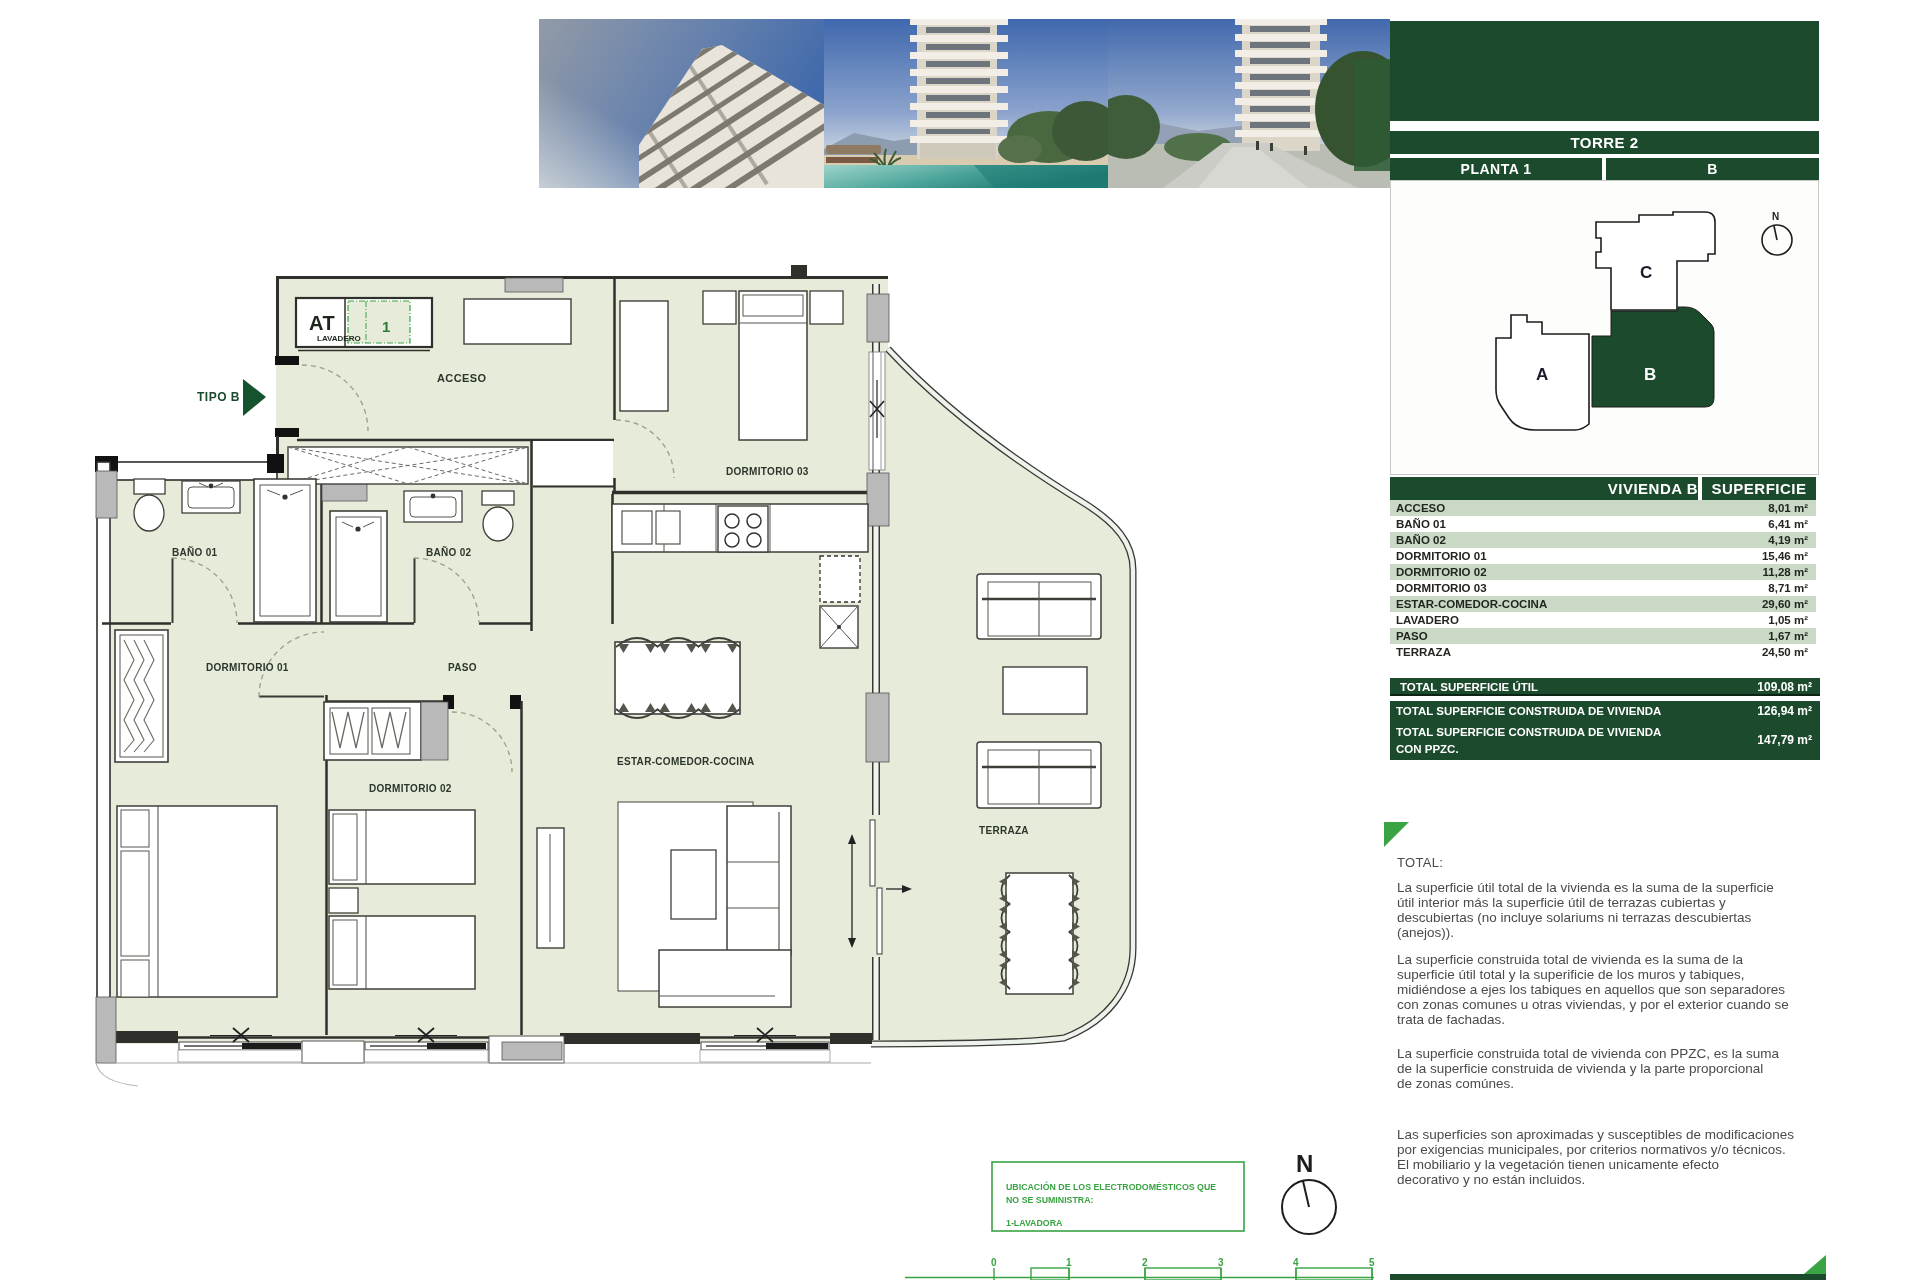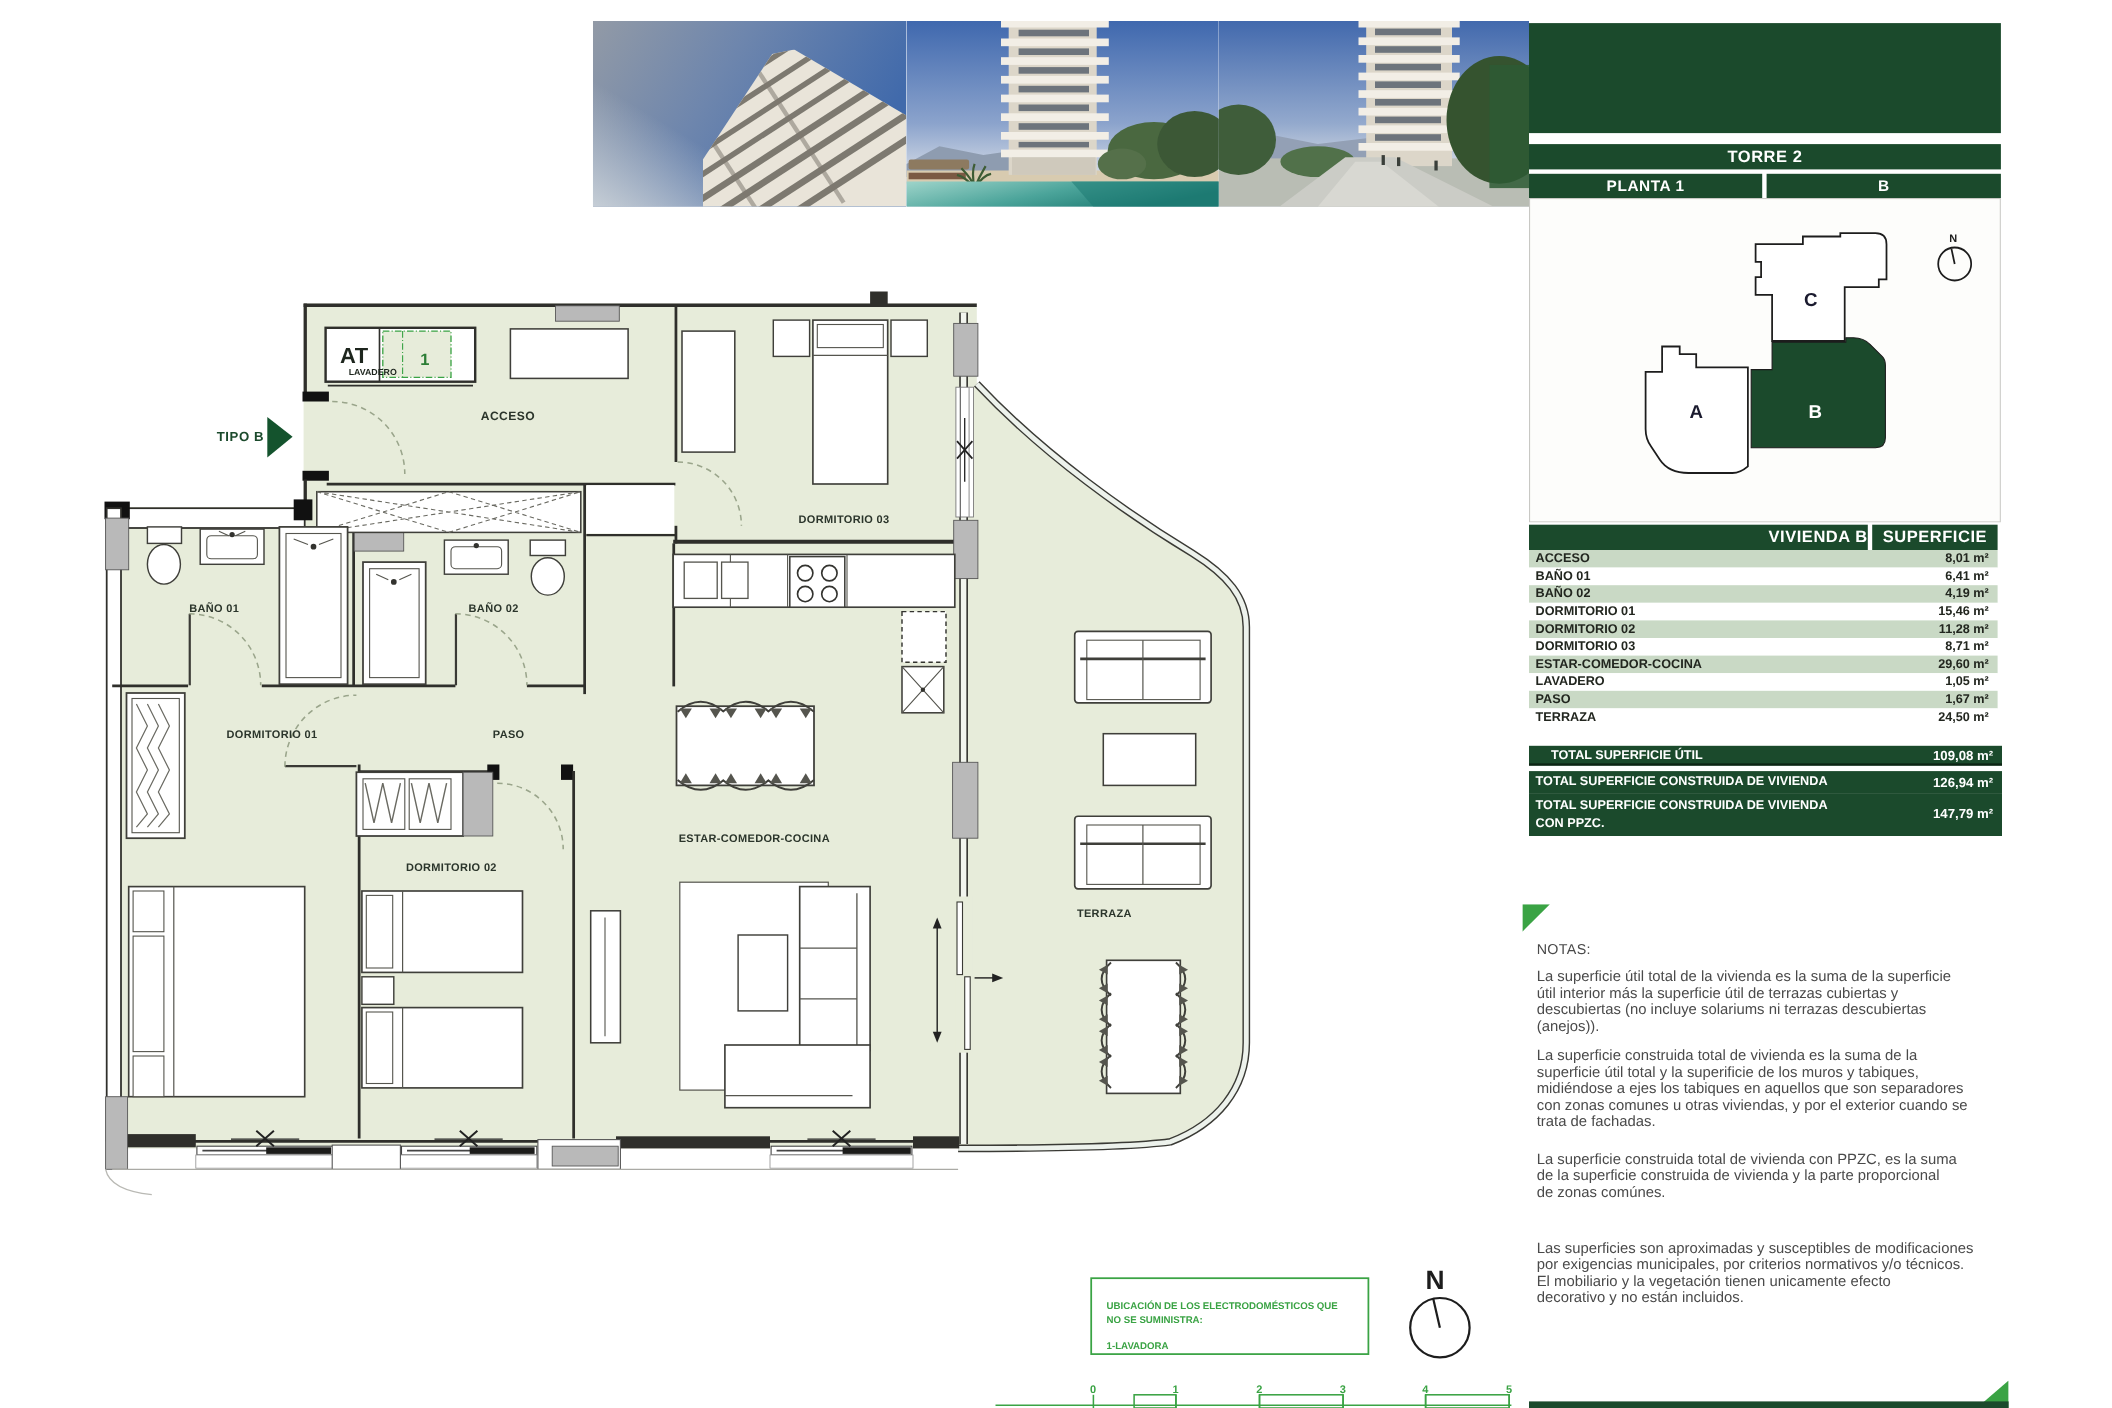--- a/index.html
+++ b/index.html
@@ -556,31 +556,31 @@
 <div class="trow" style="left:1390px;top:516px;width:426px;height:16px;background:#fff;padding-left:6px">BAÑO 01<span class="v">6,41 m²</span></div>
 <div class="trow" style="left:1390px;top:532px;width:426px;height:16px;background:#c9d9c5;padding-left:6px">BAÑO 02<span class="v">4,19 m²</span></div>
 <div class="trow" style="left:1390px;top:548px;width:426px;height:16px;background:#fff;padding-left:6px">DORMITORIO 01<span class="v">15,46 m²</span></div>
 <div class="trow" style="left:1390px;top:564px;width:426px;height:16px;background:#c9d9c5;padding-left:6px">DORMITORIO 02<span class="v">11,28 m²</span></div>
 <div class="trow" style="left:1390px;top:580px;width:426px;height:16px;background:#fff;padding-left:6px">DORMITORIO 03<span class="v">8,71 m²</span></div>
 <div class="trow" style="left:1390px;top:596px;width:426px;height:16px;background:#c9d9c5;padding-left:6px">ESTAR-COMEDOR-COCINA<span class="v">29,60 m²</span></div>
 <div class="trow" style="left:1390px;top:612px;width:426px;height:16px;background:#fff;padding-left:6px">LAVADERO<span class="v">1,05 m²</span></div>
 <div class="trow" style="left:1390px;top:628px;width:426px;height:16px;background:#c9d9c5;padding-left:6px">PASO<span class="v">1,67 m²</span></div>
 <div class="trow" style="left:1390px;top:644px;width:426px;height:16px;background:#fff;padding-left:6px">TERRAZA<span class="v">24,50 m²</span></div>
 
-<div class="trow" style="left:1390px;top:678px;width:430px;height:18px;line-height:18px;background:#1b4a2c;color:#fff;padding-left:20px;border-bottom:2px solid #0d2414">TOTAL SUPERFICIE ÚTIL<span class="v" style="font-size:12px">109,08 m²</span></div>
+<div class="trow" style="left:1390px;top:678px;width:430px;height:18px;line-height:18px;background:#1b4a2c;color:#fff;padding-left:10px;border-bottom:2px solid #0d2414">TOTAL SUPERFICIE ÚTIL<span class="v" style="font-size:12px">109,08 m²</span></div>
 
 <div class="trow" style="left:1390px;top:701px;width:430px;height:20px;line-height:20px;background:#1b4a2c;color:#fff;padding-left:6px">TOTAL SUPERFICIE CONSTRUIDA DE VIVIENDA<span class="v" style="font-size:12px">126,94 m²</span></div>
 
 <div class="trow" style="left:1390px;top:721px;width:430px;height:39px;line-height:17px;background:#1b4a2c;color:#fff;padding-left:6px;padding-top:3px">TOTAL SUPERFICIE CONSTRUIDA DE VIVIENDA<br>CON PPZC.<span class="v" style="top:11px;font-size:12px">147,79 m²</span></div>
 
 <svg class="abs" style="left:1384px;top:822px" width="26" height="26">
     <polygon points="0,0 25,0 0,25" fill="#3aa344"></polygon>
   </svg>
 
-<div class="abs" style="left:1397px;top:855px;font-size:13px;color:#4a4a4a;letter-spacing:0.3px">NOTAS:</div>
+<div class="abs" style="left:1397px;top:855px;font-size:13px;color:#4a4a4a;letter-spacing:0.3px">TOTAL:</div>
 
 <div class="abs" style="left:1397px;top:880px;width:455px;font-size:13.5px;line-height:15px;color:#4a4a4a">
 <p>La superficie útil total de la vivienda es la suma de la superficie<br>útil interior más la superficie útil de terrazas cubiertas y<br>descubiertas (no incluye solariums ni terrazas descubiertas<br>(anejos)).</p>
 <p style="margin-top:12px">La superficie construida total de vivienda es la suma de la<br>superficie útil total y la superificie de los muros y tabiques,<br>midiéndose a ejes los tabiques en aquellos que son separadores<br>con zonas comunes u otras viviendas, y por el exterior cuando se<br>trata de fachadas.</p>
 <p style="margin-top:19px">La superficie construida total de vivienda con PPZC, es la suma<br>de la superficie construida de vivienda y la parte proporcional<br>de zonas comúnes.</p>
 <p style="margin-top:36px">Las superficies son aproximadas y susceptibles de modificaciones<br>por exigencias municipales, por criterios normativos y/o técnicos.<br>El mobiliario y la vegetación tienen unicamente efecto<br>decorativo y no están incluidos.</p>
 </div>
 
 <svg class="abs" style="left:1797px;top:1255px" width="29" height="25">
     <polygon points="29,0 29,25 0,25" fill="#3aa344"></polygon>

